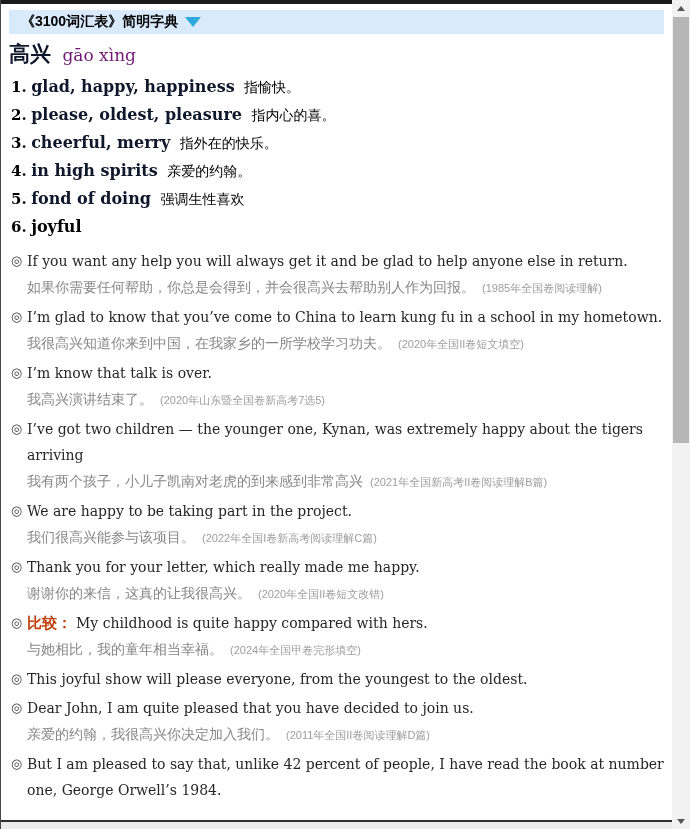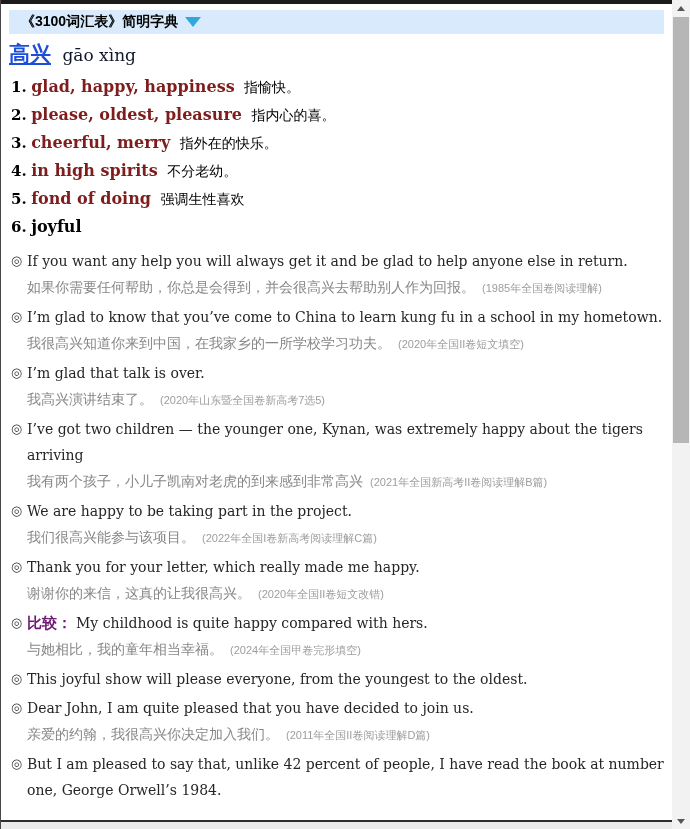--- a/index.html
+++ b/index.html
@@ -12,36 +12,36 @@
   .bottom-line { height:2px; background:#2e2e2e; }
   .bottom-gray { height:7px; background:#ebebeb; }
 
   
   .header-bar { margin:6px 8px 0 8px; height:24px; background:#d9eafc; display:flex; align-items:center; padding-left:12px; cursor:pointer; }
   .header-title { font-size:14px; font-weight:bold; color:#000; }
   .tri-down { width:0; height:0; border-left:8px solid transparent; border-right:8px solid transparent; border-top:10px solid #2fa9dd; margin-left:7px; }
 
   
   .headword-line { padding:7px 8px 0 8px; line-height:26px; }
-  .headword { color:#1d4ed8; font-weight:bold; font-size:21px;text-decoration:underline; }
-  .pinyin { color:#0f172a; font-family:"DejaVu Serif",serif; font-size:17px; margin-left:7px; }
+  .headword { color:#0f172a; font-weight:bold; font-size:21px; }
+  .pinyin { color:#701a75; font-family:"DejaVu Serif",serif; font-size:17px; margin-left:7px; }
 
   
   .defs { padding:4px 8px 0 10px; }
   .def-line { line-height:27px; }
   .def-num { font-family:"DejaVu Serif",serif; font-weight:bold; color:#000; font-size:15px; }
-  .def-en { font-family:"DejaVu Serif",serif; font-weight:bold; color:#7f1d1d; font-size:16px; }
+  .def-en { font-family:"DejaVu Serif",serif; font-weight:bold; color:#0f172a; font-size:16px; }
   .def-zh { color:#000; font-size:14px; margin-left:5px;margin-top:10px; }
 
   
   .examples { padding:7px 6px 0 10px; }
   .example { position:relative; padding-left:16px; margin-bottom:3px; }
   .ex-marker { position:absolute; left:0; top:0; color:#3a3a3a; font-size:13px; line-height:26px; }
   .ex-en { font-family:"DejaVu Serif",serif; font-size:14px; color:#262626; line-height:26px; }
-  .ex-prefix { font-family:"Liberation Sans",sans-serif; font-weight:bold; color:#701a75; font-size:15px; margin-right:4px;margin-top:41px; }
+  .ex-prefix { font-family:"Liberation Sans",sans-serif; font-weight:bold; color:#c2410c; font-size:15px; margin-right:4px;margin-top:41px; }
   .ex-zh-line { line-height:26px; }
   .ex-zh { color:#878787; font-size:14px;text-align:center; }
   .ex-cite { color:#9d9d9d; font-size:11px; margin-left:7px; white-space:nowrap; }
 
   
   .scrollbar { position:absolute; top:0; right:0; width:18px; height:829px; background:#f2f2f2; }
   .sb-btn { position:absolute; left:0; width:18px; height:16px; display:flex; align-items:center; justify-content:center; background:#f2f2f2; cursor:pointer; }
   .sb-btn.up { top:0; }
   .sb-btn.down { bottom:0; }
   .arr-up { width:0; height:0; border-left:4px solid transparent; border-right:4px solid transparent; border-bottom:5px solid #565656; }
@@ -77,21 +77,21 @@
         <span class="def-zh">指内心的喜。</span>
       </div>
       <div class="def-line">
         <span class="def-num">3.</span>
         <span class="def-en">cheerful, merry</span>
         <span class="def-zh">指外在的快乐。</span>
       </div>
       <div class="def-line">
         <span class="def-num">4.</span>
         <span class="def-en">in high spirits</span>
-        <span class="def-zh">不分老幼。</span>
+        <span class="def-zh">亲爱的约翰。</span>
       </div>
       <div class="def-line">
         <span class="def-num">5.</span>
         <span class="def-en">fond of doing</span>
         <span class="def-zh">强调生性喜欢</span>
       </div>
       <div class="def-line">
         <span class="def-num">6.</span>
         <span class="def-en" style="color:#000;text-align:right;">joyful</span>
       </div>
@@ -106,21 +106,21 @@
       </div>
 
       <div class="example">
         <span class="ex-marker">◎</span>
         <div class="ex-en">I’m glad to know that you’ve come to China to learn kung fu in a school in my hometown.</div>
         <div class="ex-zh-line"><span class="ex-zh">我很高兴知道你来到中国，在我家乡的一所学校学习功夫。</span><span class="ex-cite">(2020年全国II卷短文填空)</span></div>
       </div>
 
       <div class="example">
         <span class="ex-marker">◎</span>
-        <div class="ex-en">I’m glad that talk is over.</div>
+        <div class="ex-en">I’m know that talk is over.</div>
         <div class="ex-zh-line"><span class="ex-zh">我高兴演讲结束了。</span><span class="ex-cite">(2020年山东暨全国卷新高考7选5)</span></div>
       </div>
 
       <div class="example">
         <span class="ex-marker">◎</span>
         <div class="ex-en">I’ve got two children — the younger one, Kynan, was extremely happy about the tigers arriving</div>
         <div class="ex-zh-line"><span class="ex-zh">我有两个孩子，小儿子凯南对老虎的到来感到非常高兴</span><span class="ex-cite">(2021年全国新高考II卷阅读理解B篇)</span></div>
       </div>
 
       <div class="example">

